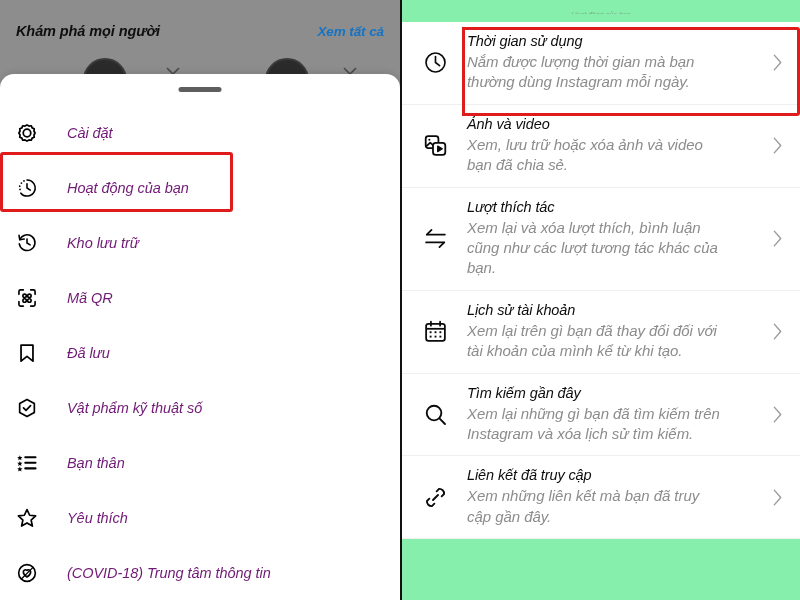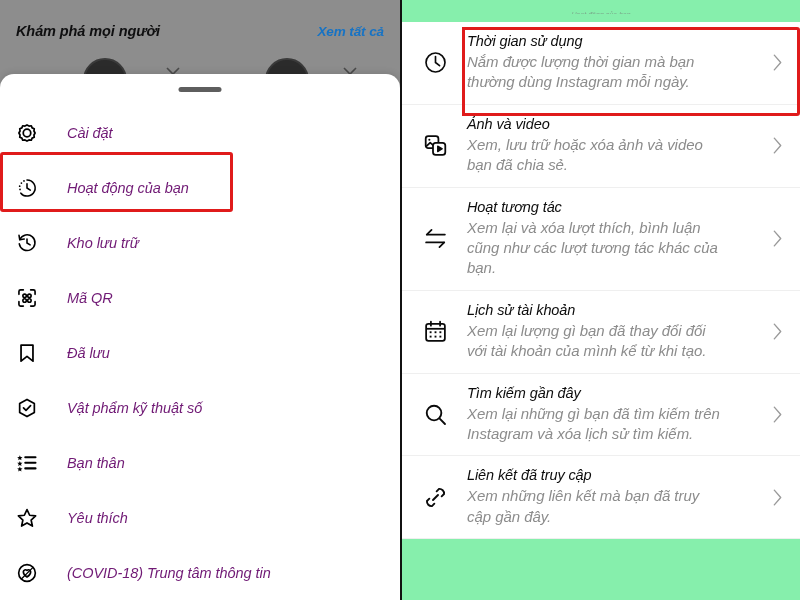--- a/index.html
+++ b/index.html
@@ -407,21 +407,21 @@
       <div class="setting-row">
         <span class="setting-icon">
           <svg viewBox="0 0 24 24" width="25" height="25" fill="none" stroke="currentColor" stroke-width="1.7">
             <path d="M21.0 8.2 H4.0" stroke-linecap="round"></path>
             <path d="M8.2 3.8 L3.6 8.2" stroke-linecap="round" stroke-linejoin="round"></path>
             <path d="M3.0 15.8 H20.0" stroke-linecap="round"></path>
             <path d="M15.8 20.2 L20.4 15.8" stroke-linecap="round" stroke-linejoin="round"></path>
           </svg>
         </span>
         <span class="setting-text">
-          <span class="setting-title" style="display:block">Hoạt tương tác</span>
+          <span class="setting-title" style="display:block">Lượt thích tác</span>
           <span class="setting-desc" style="display:block">Xem lại và xóa lượt thích, bình luận cũng như các lượt tương tác khác của bạn.</span>
         </span>
         <span class="setting-chevron">
           <svg viewBox="0 0 12 20" width="11" height="19">
               <path d="M2.5 2 L9.5 10 L2.5 18" fill="none" stroke="currentColor" stroke-width="1.5" stroke-linecap="round" stroke-linejoin="round"></path>
             </svg>
         </span>
       </div>
 
       <div class="setting-row">
@@ -436,21 +436,21 @@
               <rect x="11.1" y="11.8" width="1.8" height="1.8"></rect>
               <rect x="15.8" y="11.8" width="1.8" height="1.8"></rect>
               <rect x="6.4" y="16.0" width="1.8" height="1.8"></rect>
               <rect x="11.1" y="16.0" width="1.8" height="1.8"></rect>
               <rect x="15.8" y="16.0" width="1.8" height="1.8"></rect>
             </g>
           </svg>
         </span>
         <span class="setting-text">
           <span class="setting-title" style="display:block">Lịch sử tài khoản</span>
-          <span class="setting-desc" style="display:block">Xem lại lượng gì bạn đã thay đổi đối với tài khoản của mình kể từ khi tạo.</span>
+          <span class="setting-desc" style="display:block">Xem lại trên gì bạn đã thay đổi đối với tài khoản của mình kể từ khi tạo.</span>
         </span>
         <span class="setting-chevron">
           <svg viewBox="0 0 12 20" width="11" height="19">
               <path d="M2.5 2 L9.5 10 L2.5 18" fill="none" stroke="currentColor" stroke-width="1.5" stroke-linecap="round" stroke-linejoin="round"></path>
             </svg>
         </span>
       </div>
 
       <div class="setting-row">
         <span class="setting-icon">

